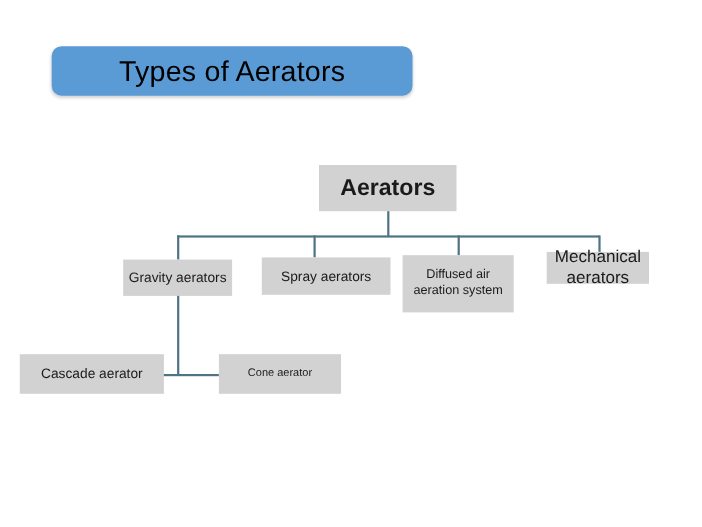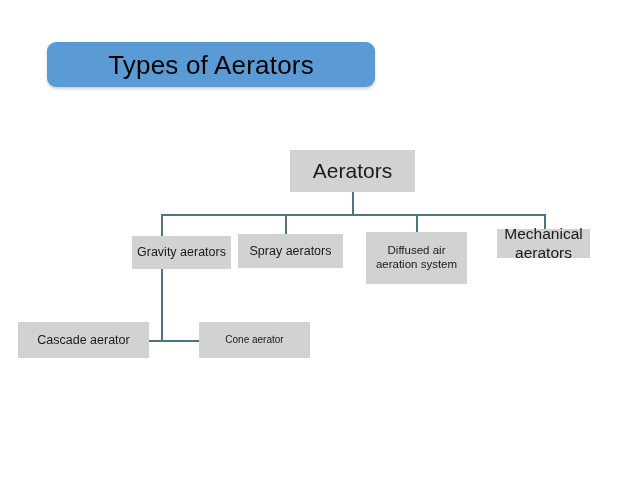--- a/index.html
+++ b/index.html
@@ -56,35 +56,35 @@
     color: #1a1a1a;
     line-height: 1.18;
   }
 
   .node-root {
     left: 290px;
     top: 150px;
     width: 125px;
     height: 42px;
     font-size: 21px;
+    font-weight: bold;
   }
 
   .node-gravity {
     left: 112px;
     top: 236px;
     width: 99px;
     height: 33px;
     font-size: 12.5px;
-    margin-left: 20px;
   }
 
   .node-spray {
     left: 238px;
     top: 234px;
-    width: 105px;
+    width: 117px;
     height: 34px;
     font-size: 12.5px;
   }
 
   .node-diffused {
     left: 366px;
     top: 232px;
     width: 101px;
     height: 52px;
     font-size: 11.5px;

